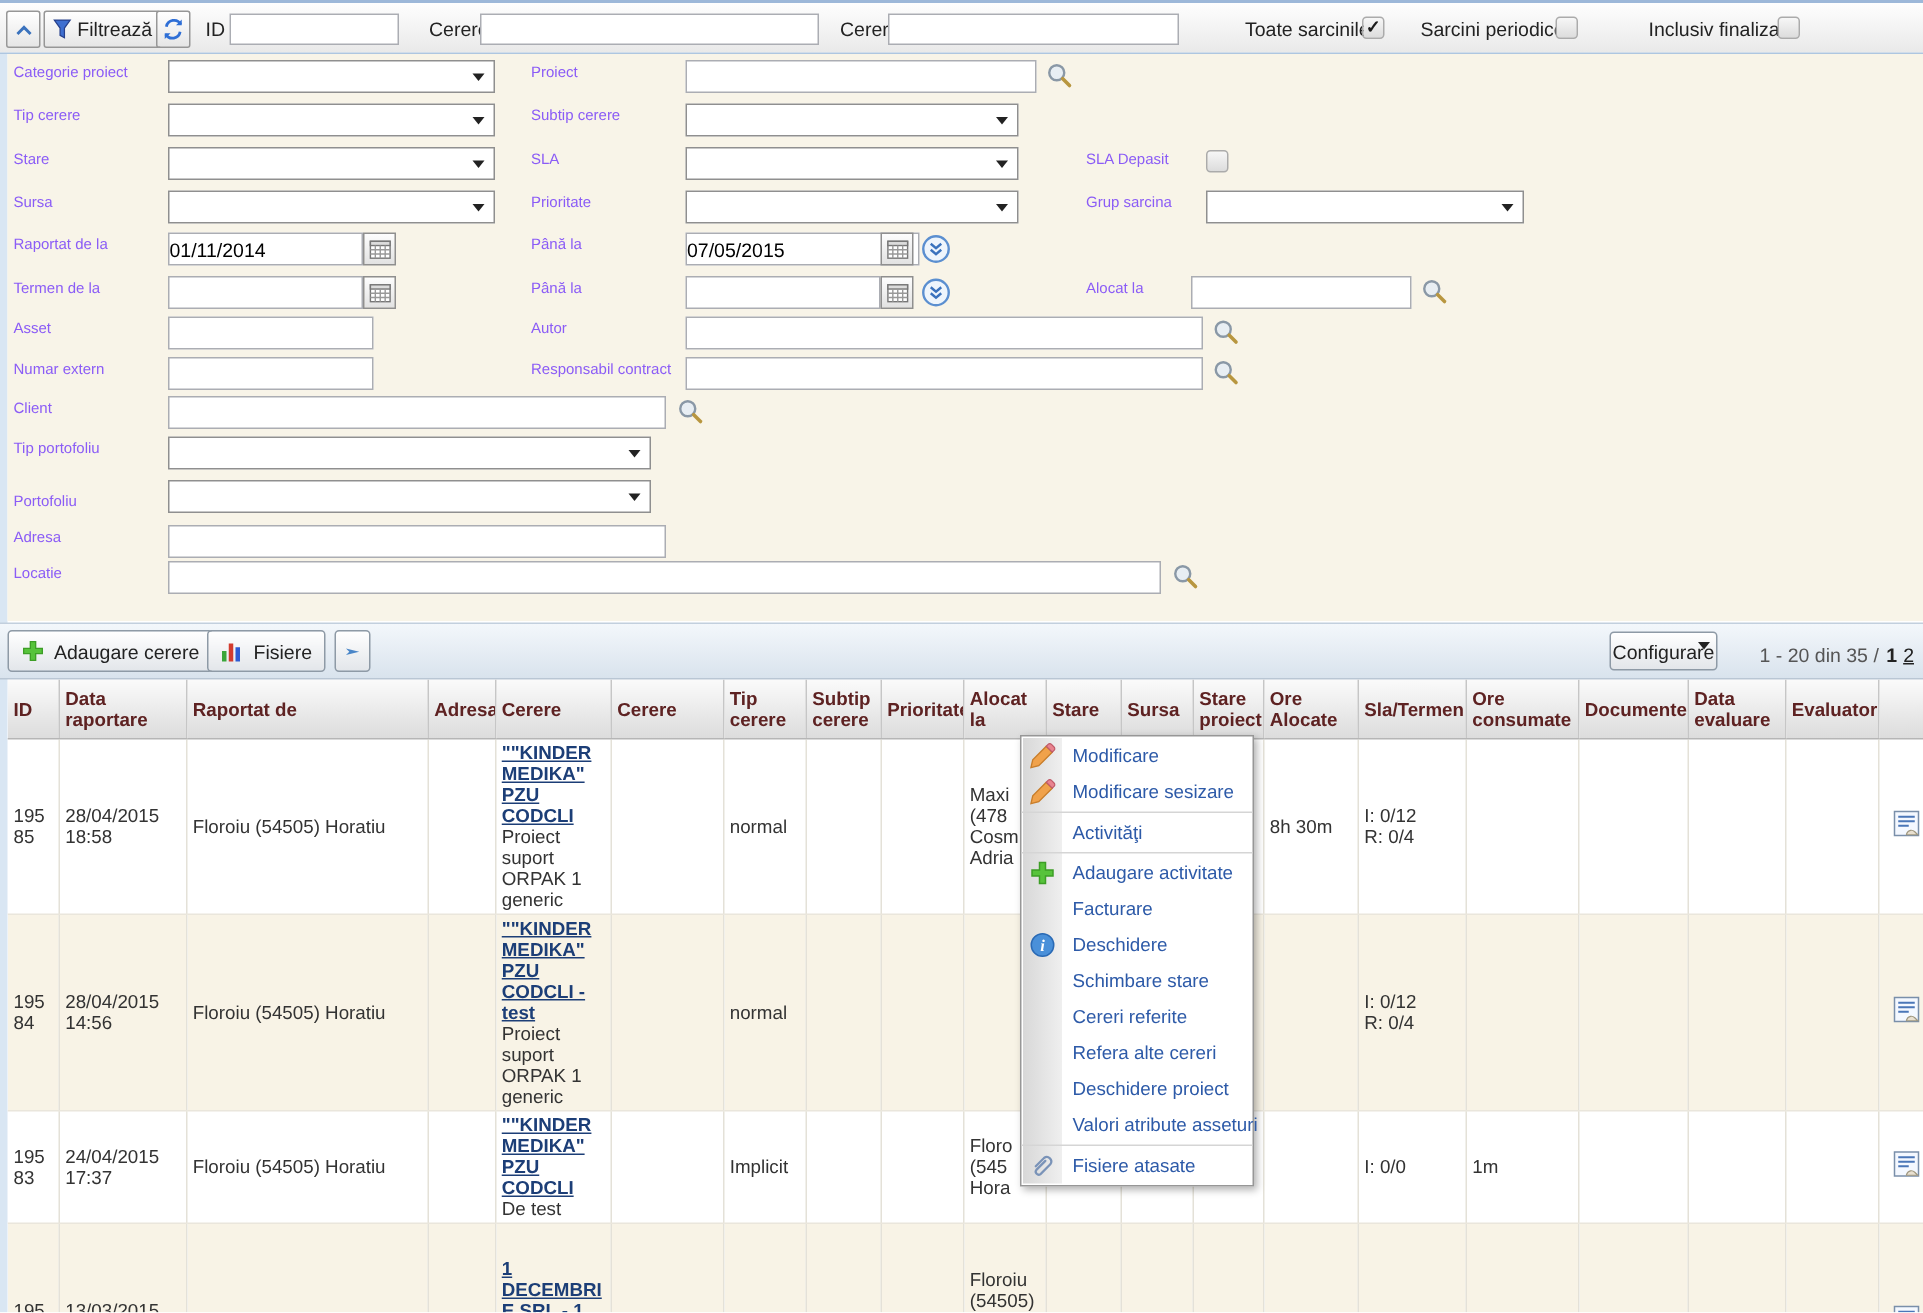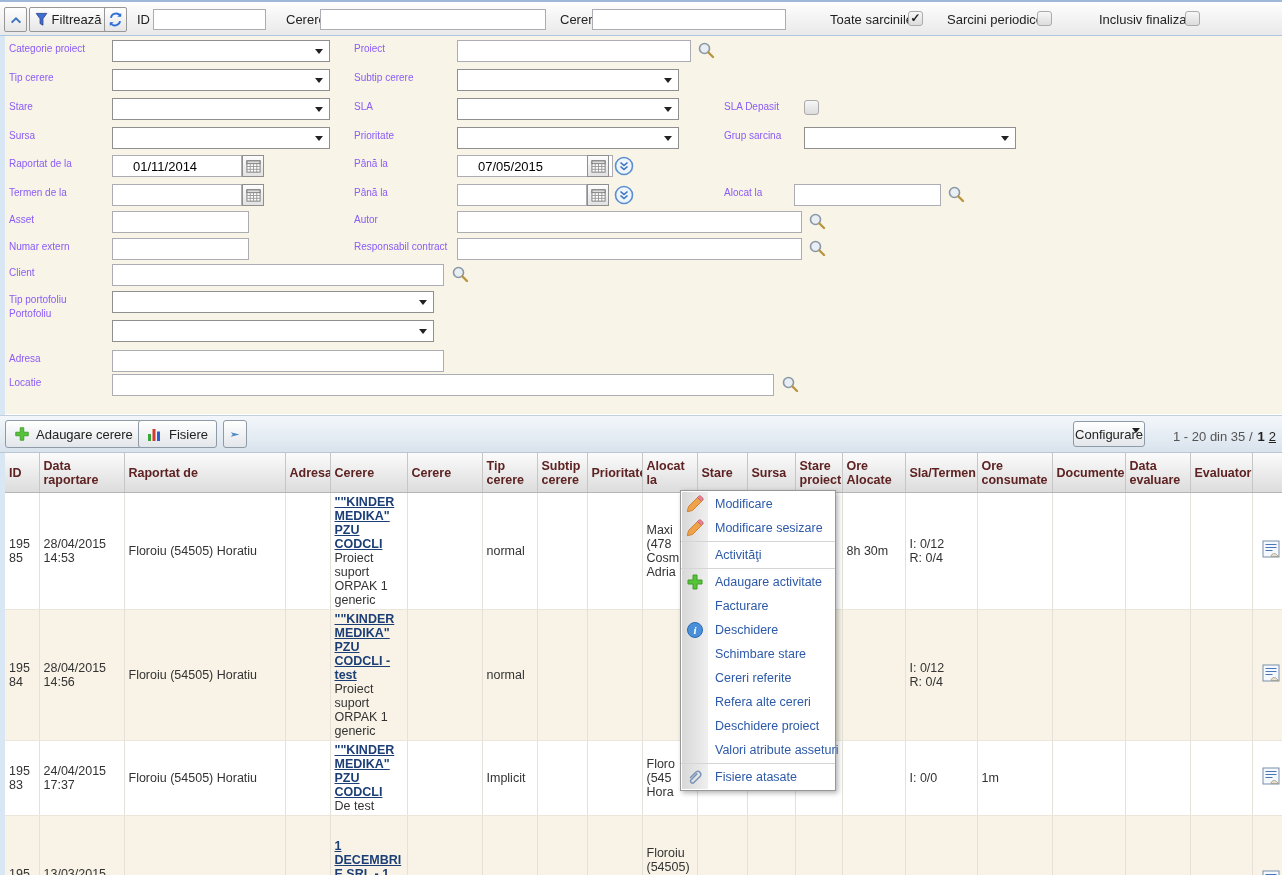--- a/index.html
+++ b/index.html
@@ -22,21 +22,21 @@
   .chk.checked::after{content:"\2713";font-weight:bold;}
 
   
   .lstrip{position:absolute;left:0;top:36px;width:5px;height:839px;background:#d9e6f3;}
   .fpanel{position:absolute;left:5px;top:36px;width:1277px;height:378px;background:#f8f4e8;}
   .flabel{position:absolute;font-size:10px;color:#8b5cf6;white-space:nowrap;}
   .fsel{position:absolute;height:22px;box-sizing:border-box;background:#fff;border:1px solid #8f8f8f;cursor:pointer;}
   .fsel::after{content:"";position:absolute;right:6px;top:8px;border-left:4px solid transparent;
                border-right:4px solid transparent;border-top:5px solid #222;}
   .finput{position:absolute;height:22px;box-sizing:border-box;border:1px solid #abadb3;background:#fff;
-          font:13px "Liberation Sans",sans-serif;padding:0 20px;}
+          font:13px "Liberation Sans",sans-serif;padding:0 0;}
   .calbtn{position:absolute;width:22px;height:22px;box-sizing:border-box;cursor:pointer;
           border:1px solid #8f8f8f;background:linear-gradient(#fdfdfd,#e2e2e2);
           display:flex;align-items:center;justify-content:center;}
   .magbtn{position:absolute;width:20px;height:21px;cursor:pointer;background:none;border:none;padding:0;}
   .chevbtn{position:absolute;width:20px;height:20px;cursor:pointer;background:none;border:none;padding:0;}
 
   
   .abar{position:absolute;left:0;top:415px;width:1282px;height:38px;box-sizing:border-box;
         background:linear-gradient(#f3f7fb,#d9e3ed);border-top:1px solid #c2cfdd;border-bottom:1px solid #b9c6d4;}
   .abtn{position:absolute;top:4px;height:28px;box-sizing:border-box;cursor:pointer;
@@ -230,21 +230,21 @@
     <button class="magbtn" style="left:445px;top:229px">
       <svg width="18" height="18" viewBox="0 0 18 18">
           <circle cx="7.5" cy="7.5" r="5" fill="#e8eef3" stroke="#8a98a6" stroke-width="1.6"></circle>
           <line x1="11.5" y1="11.5" x2="16" y2="16" stroke="#b8963f" stroke-width="2.4" stroke-linecap="round"></line>
         </svg>
     </button>
 
     <span class="flabel" style="left:4px;top:258px">Tip portofoliu</span>
     <div class="fsel" style="left:107px;top:255px;width:322px"></div>
 
-    <span class="flabel" style="left:4px;top:272px">Portofoliu</span>
+    <span class="flabel" style="left:4px;top:293px">Portofoliu</span>
     <div class="fsel" style="left:107px;top:284px;width:322px"></div>
 
     <span class="flabel" style="left:4px;top:317px">Adresa</span>
     <input class="finput" style="left: 107px; top: 314px; width: 332px;">
 
     <span class="flabel" style="left:4px;top:341px">Locatie</span>
     <input class="finput" style="left: 107px; top: 338px; width: 662px;">
     <button class="magbtn" style="left:775px;top:339px">
       <svg width="18" height="18" viewBox="0 0 18 18">
           <circle cx="7.5" cy="7.5" r="5" fill="#e8eef3" stroke="#8a98a6" stroke-width="1.6"></circle>
@@ -326,21 +326,21 @@
           <th>Ore consumate</th>
           <th>Documente</th>
           <th>Data evaluare</th>
           <th>Evaluator</th>
           <th></th>
         </tr>
       </thead>
       <tbody>
         <tr class="odd" style="height:112px">
           <td>19585</td>
-          <td>28/04/2015 14:53</td>
+          <td>28/04/2015 18:58</td>
           <td>Floroiu (54505) Horatiu</td>
           <td></td>
           <td><a class="rlink">""KINDER MEDIKA" PZU CODCLI</a><div>Proiect suport ORPAK 1 generic</div></td>
           <td></td>
           <td>normal</td>
           <td></td>
           <td></td>
           <td>Maxi (478 Cosm Adria</td>
           <td></td>
           <td></td>

